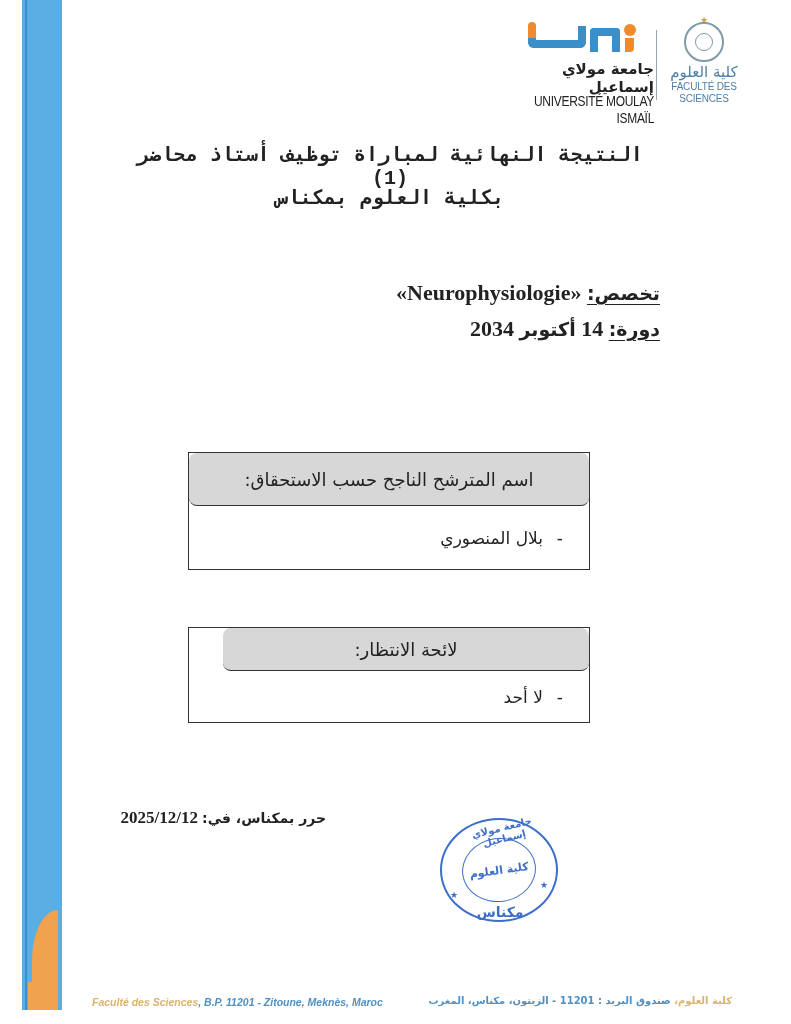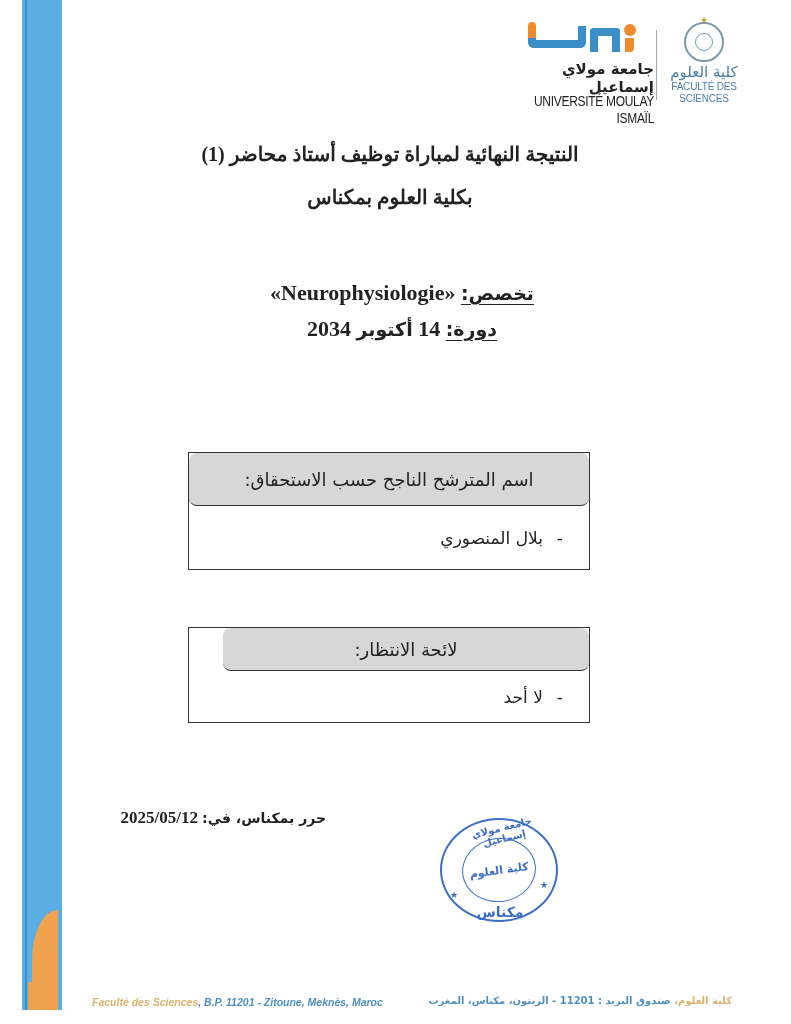--- a/index.html
+++ b/index.html
@@ -55,26 +55,26 @@
       position: absolute; left: 9px; top: 9px; width: 18px; height: 18px; border-radius: 50%;
       border: 1px solid #7f9aa8; box-sizing: border-box;
     }
     .fs-star { position: absolute; left: 14px; top: -9px; font-size: 9px; color: #c8a04a; }
     .fs-ar { font-family: "DejaVu Sans", sans-serif; font-size: 15px; color: #4c7ea8; direction: rtl; line-height: 17px; margin-top: 2px; }
     .fs-fr { font-family: "Liberation Sans", sans-serif; font-size: 10px; color: #4c7ea8; line-height: 12px; letter-spacing: -0.2px; }
 
     
     .title {
       position: absolute; left: 120px; width: 540px; text-align: center; direction: rtl;
-      font-family: Liberation Serif, serif; font-weight: bold; font-size: 20px; color: #222;
+      font-family: Liberation Mono, monospace; font-weight: bold; font-size: 20px; color: #222;
     }
     .title-1 { top: 142px; }
     .title-2 { top: 185px; }
     .spec {
-      position: absolute; left: 132px; width: 540px; text-align: center; direction: rtl;
+      position: absolute; left: 120px; width: 540px; direction: rtl;
       font-weight: bold; font-size: 22px; color: #222;
     }
     .spec-1 { top: 280px; }
     .spec-2 { top: 316px; }
     .spec .lbl { font-family: "DejaVu Sans", sans-serif; font-size: 19px; text-decoration: underline; text-underline-offset: 4px; }
     .spec .val-ar { font-family: "DejaVu Sans", sans-serif; font-size: 19px; }
     .spec .val-lat { font-family: "Liberation Serif", serif; font-size: 22px; }
 
     
     .box {
@@ -189,21 +189,21 @@
 <div class="box box-2">
   <div class="box-header">لائحة الانتظار:</div>
   <div class="box-body">
     <span class="dash">-</span>
     <span>لا أحد</span>
   </div>
 </div>
 
 <div class="signed">
   <span class="ar">حرر بمكناس، في:</span>
-  <span class="num">2025/05/12</span>
+  <span class="num">2025/12/12</span>
 </div>
 
 <div class="stamp">
   <div class="stamp-top">جامعة مولاي إسماعيل</div>
   <div class="stamp-inner">كلية العلوم</div>
   <span class="stamp-star-l">★</span>
   <span class="stamp-star-r">★</span>
   <div class="stamp-bottom">مكناس</div>
 </div>
 

